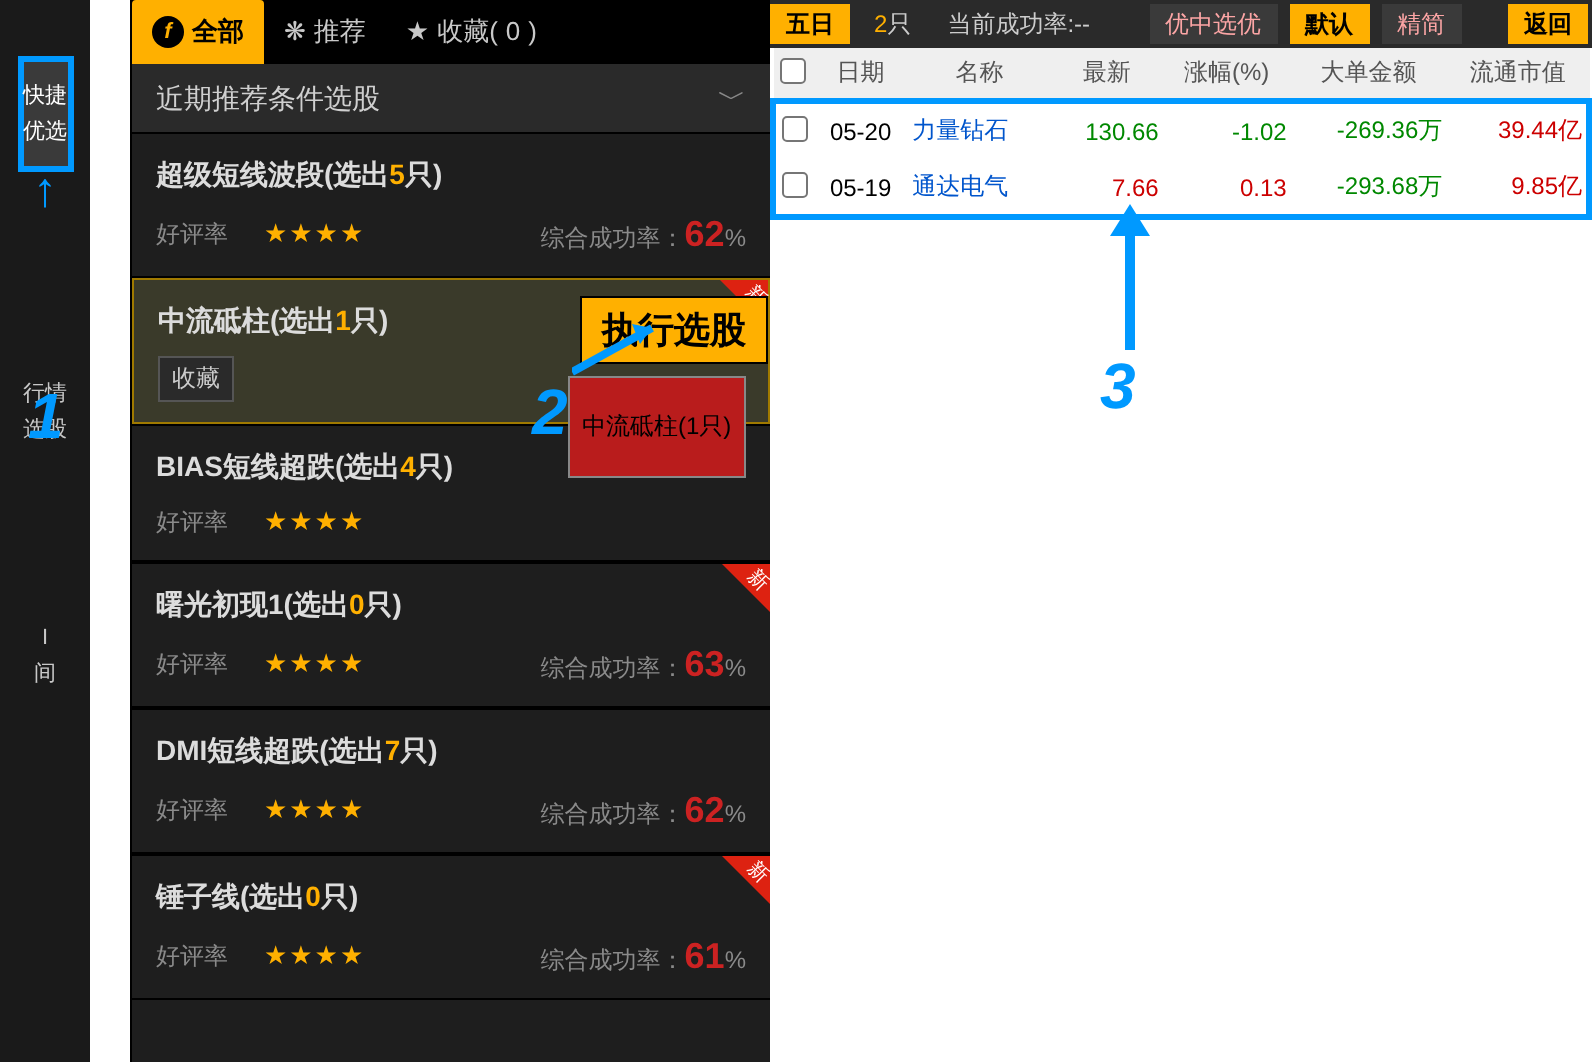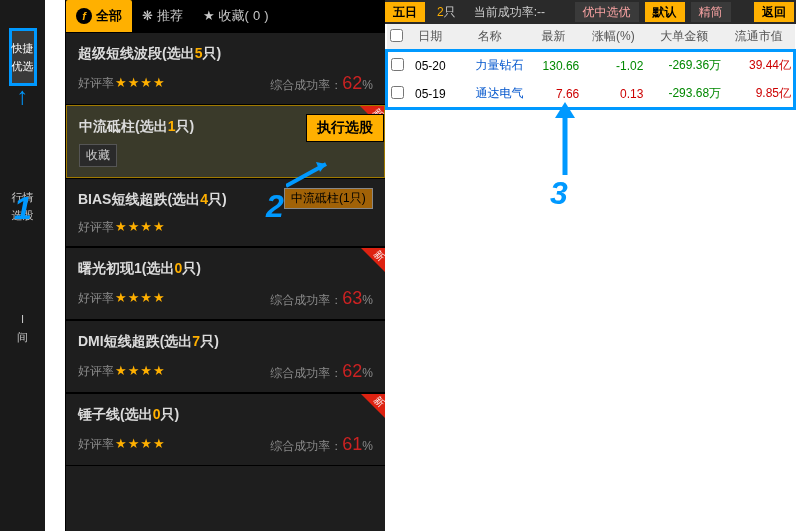--- a/index.html
+++ b/index.html
@@ -19,50 +19,50 @@
   .tab .f { background:#ffb000;color:#000;border-radius:50%;width:16px;height:16px;line-height:16px;text-align:center;font-style:italic;font-weight:bold;font-size:11px;}
   .tab.active .f{background:#000;color:#ffb000;}
   .sub-hdr{ height:34px;line-height:34px;padding:0 12px;color:#cfcfcf;font-size:14px;background:#2a2a2a;}
   .sub-hdr .chev{float:right;color:#888;}
 
   .item  { position:relative; padding:12px 12px 10px; border-top:1px solid #000; border-bottom:1px solid #000; }
   .item.selected{ background:#3a3a2a; border:1px solid #a07a00; }
   .title { color:#dcdcdc; font-size:14px;font-weight:bold; }
   .title .count{ color:#ffb000; }
   .row2  { margin-top:10px; display:flex; justify-content:space-between; align-items:center; font-size:12px;}
-  .rate-label{ color:#8a8a8a; margin-right:1px;}
+  .rate-label{ color:#8a8a8a; margin-right:18px;}
   .stars { color:#ffb000; letter-spacing:1px; font-size:13px;}
   .succ  { color:#8a8a8a; }
-  .succ .pct{ color:#cc2222; font-size:18px; font-weight:normal;}
+  .succ .pct{ color:#cc2222; font-size:18px; font-weight:bold;}
   .succ .pcts{ color:#8a8a8a; font-size:12px;}
 
   .new-ribbon{ position:absolute; right:0; top:0; width:0;height:0;
     border-top:24px solid #d21; border-left:24px solid transparent;}
   .new-ribbon::after{ content:"新"; position:absolute; right:1px; top:-23px; font-size:10px; color:#fff; transform:rotate(45deg);}
 
-  .exec-btn{ position:absolute; right:0; top:8px; background:#ffb000; color:#000; font-size:14px;
+  .exec-btn{ position:absolute; right:0; top:8px; background:#ffb000; color:#000; font-size:18px;
     padding:4px 10px; font-weight:bold; border:1px solid #000; }
   .fav-btn{ display:inline-block;background:#2a2a2a;border:1px solid #555;color:#ccc;
     font-size:12px;padding:2px 6px;margin-top:8px;}
 
-  .tooltip{ position:absolute; background:#a16207; border:1px solid #888; color:#000;
-    font-size:12px; padding:1px 6px; white-space:nowrap; z-index:50;}
+  .tooltip{ position:absolute; background:#b91c1c; border:1px solid #888; color:#000;
+    font-size:12px; padding:16px 6px; white-space:nowrap; z-index:50;}
 
   
   .right { position:absolute; left:385px; top:0; width:411px; height:531px; background:#fff; }
   .r-bar { height:24px; background:#2a2a2a; display:flex; align-items:center; font-size:12px; color:#ccc; gap:6px; padding-right:2px;}
   .r-btn { padding:0 8px; height:20px; line-height:20px; background:#3a3a3a; color:#fca5a5;}
   .r-btn.active{ background:#ffb000;color:#000;font-weight:bold;}
   .r-btn.back{ background:#ffb000;color:#000;font-weight:bold; margin-left:auto;}
   .r-info{ padding:0 6px; }
 
   .grid  { width:100%; border-collapse:collapse; font-size:12px; }
   .grid th{ background:#efefef; color:#555; font-weight:normal; padding:4px 2px; border-bottom:1px solid #ddd;}
   .grid td{ padding:5px 2px; text-align:right; border-bottom:1px solid #fff;}
-  .grid td.l{ text-align:right;}
+  .grid td.l{ text-align:left;}
   .grid td.c{ text-align:center;}
   .grid .cb{ width:20px;text-align:center;}
   .sel-rows{ border:3px solid #0099ff; }
 
   .green{ color:#008800;} .red{ color:#cc0000;} .link{ color:#0055cc;}
 
   
   .annot-num{ position:absolute; color:#0099ff; font-size:32px; font-style:italic; font-weight:bold; z-index:60;}
   .arrow{ position:absolute; z-index:55; }
 </style>
@@ -96,20 +96,24 @@
       <span>推荐</span>
     </div>
     <div class="tab">
       <span>★</span>
       <span>收藏(</span>
         <span>0</span>
         <span>)</span>
     </div>
   </div>
 
+  <div class="sub-hdr">
+    <span>近期推荐条件选股</span>
+    <span class="chev">﹀</span>
+  </div>
 
   <div id="items-host">
       <div class="item">
         <div class="title">超级短线波段(选出<span class="count">5</span>只)</div>
         <div class="row2">
         <span><span class="rate-label">好评率</span><span class="stars">★★★★</span></span>
         <span class="succ">综合成功率：<span class="pct">62</span><span class="pcts">%</span></span>
       </div>
       </div>
       <div class="item selected"><div class="new-ribbon"></div><div class="title">中流砥柱(选出<span class="count">1</span>只)</div><div class="exec-btn">执行选股</div><div class="fav-btn">收藏</div></div>

